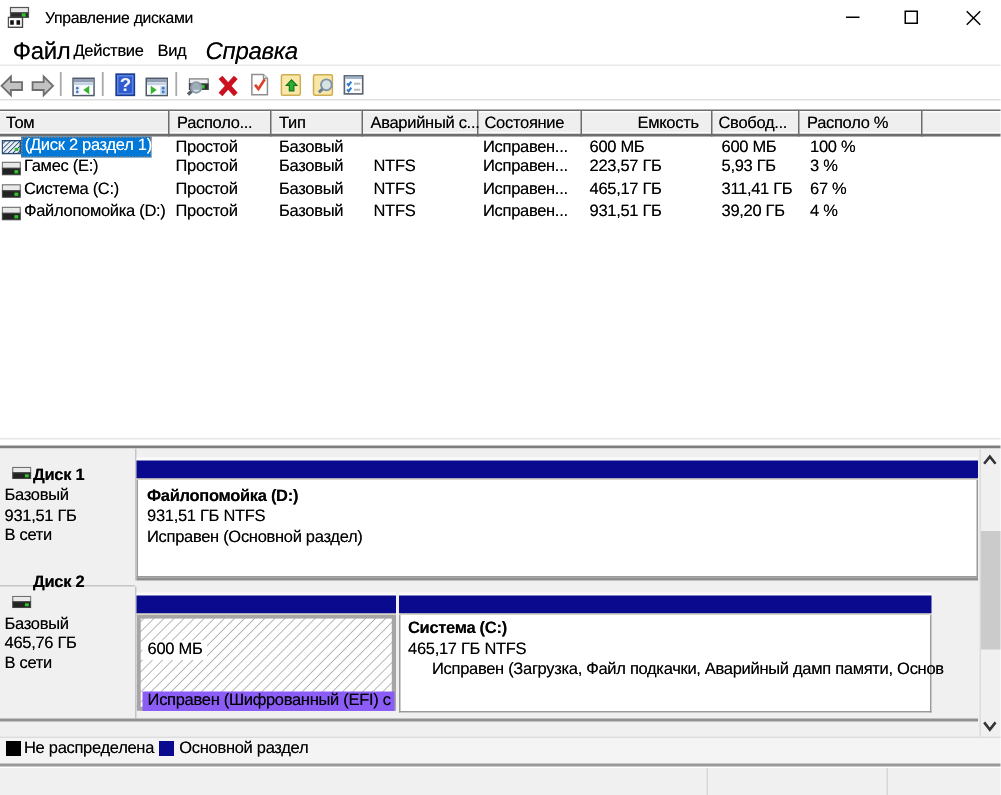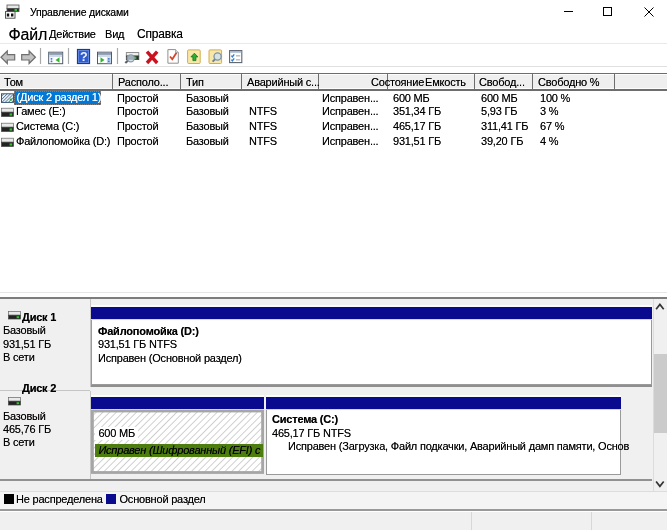--- a/index.html
+++ b/index.html
@@ -20,21 +20,21 @@
 <svg class="a" style="left:555px;top:0" width="112" height="30" viewBox="0 0 112 30">
   <line x1="9" y1="11.5" x2="18" y2="11.5" stroke="#000" stroke-width="1"></line>
   <rect x="48.5" y="7.5" width="8" height="8" fill="none" stroke="#000" stroke-width="1"></rect>
   <line x1="89.5" y1="7.5" x2="98.5" y2="16.5" stroke="#000" stroke-width="1"></line>
   <line x1="98.5" y1="7.5" x2="89.5" y2="16.5" stroke="#000" stroke-width="1"></line>
 </svg>
 
 <div class="t" style="left:8.5px;top:28px;font-size:16px;">Файл</div>
 <div class="t" style="left:49px;top:28px;font-size:11px;">Действие</div>
 <div class="t" style="left:105px;top:28px;font-size:11px;">Вид</div>
-<div class="t" style="left:137px;top:28px;font-size:12px;">Справка</div>
+<div class="t" style="left:137px;top:28px;font-size:16px;font-style:italic;">Справка</div>
 <div class="a" style="left:0;top:43px;width:667px;height:1px;background:#e9e9e9;"></div>
 
 <svg class="a" style="left:0;top:44px" width="260" height="23" viewBox="0 0 260 23">
 
   <path d="M 1 13.2 L 7.3 7 L 7.3 10.7 L 14.7 10.7 L 14.7 16 L 7.3 16 L 7.3 19.5 Z" fill="#c2c2c2" stroke="#6e6e6e" stroke-width="1.2"></path>
   <path d="M 35.4 13.2 L 29.1 7 L 29.1 10.7 L 21.7 10.7 L 21.7 16 L 29.1 16 L 29.1 19.5 Z" fill="#c2c2c2" stroke="#6e6e6e" stroke-width="1.2"></path>
   <line x1="40.5" y1="4" x2="40.5" y2="20" stroke="#a9a9a9" stroke-width="1.2"></line>
 
   <g>
     <rect x="48.7" y="8.2" width="14" height="11.5" fill="#fff" stroke="#4f5b6b" stroke-width="1"></rect>
@@ -113,24 +113,24 @@
 <div class="a" style="left:240.5px;top:74px;width:1.2px;height:16.5px;background:#6d6d6d;"></div>
 <div class="a" style="left:318px;top:74px;width:1.2px;height:16.5px;background:#6d6d6d;"></div>
 <div class="a" style="left:387px;top:74px;width:1.2px;height:16.5px;background:#6d6d6d;"></div>
 <div class="a" style="left:473.5px;top:74px;width:1.2px;height:16.5px;background:#6d6d6d;"></div>
 <div class="a" style="left:532px;top:74px;width:1.2px;height:16.5px;background:#6d6d6d;"></div>
 <div class="a" style="left:613.5px;top:74px;width:1.2px;height:16.5px;background:#6d6d6d;"></div>
 <div class="t" style="left:4px;top:76px;">Том</div>
 <div class="t" style="left:118px;top:76px;text-align:center;">Располо...</div>
 <div class="t" style="left:186px;top:76px;">Тип</div>
 <div class="t" style="left:247px;top:76px;">Аварийный с...</div>
-<div class="t" style="left:323px;top:76px;margin-left:48px;">Состояние</div>
+<div class="t" style="left:323px;top:76px;">Состояние</div>
 <div class="t" style="left:393px;top:76px;padding-left:32px;">Емкость</div>
 <div class="t" style="left:479px;top:76px;">Свобод...</div>
-<div class="t" style="left:538px;top:76px;">Свободно %</div>
+<div class="t" style="left:538px;top:76px;">Располо %</div>
 
 <svg class="a" style="left:1px;top:93px" width="13" height="11" viewBox="0 0 13 11">
   <defs>
       <pattern id="hat" width="2.3" height="2.3" patternUnits="userSpaceOnUse" patternTransform="rotate(45)">
     <rect width="2.3" height="2.3" fill="#e8eef5"></rect>
         <line x1="0" y1="0" x2="0" y2="2.3" stroke="#274a72" stroke-width="1.1"></line>
   </pattern>
     </defs>
   <rect x="0.5" y="0.8" width="12" height="8.6" fill="url(#hat)" stroke="#27486e" stroke-width="0.9"></rect>
   <rect x="8.8" y="5.6" width="2.4" height="2" fill="#28b428"></rect>
@@ -158,21 +158,21 @@
 <div class="t" style="left:322px;top:92px;">Исправен...</div>
 <div class="t" style="left:393px;top:92px;">600 МБ</div>
 <div class="t" style="left:481px;top:92px;">600 МБ</div>
 <div class="t" style="left:540px;top:92px;">100 %</div>
 
 <div class="t" style="left:16px;top:105.2px;">Гамес (E:)</div>
 <div class="t" style="left:117px;top:105.2px;">Простой</div>
 <div class="t" style="left:186px;top:105.2px;">Базовый</div>
 <div class="t" style="left:249px;top:105.2px;">NTFS</div>
 <div class="t" style="left:322px;top:105.2px;">Исправен...</div>
-<div class="t" style="left:393px;top:105.2px;">351,34 ГБ</div>
+<div class="t" style="left:393px;top:105.2px;">223,57 ГБ</div>
 <div class="t" style="left:481px;top:105.2px;">5,93 ГБ</div>
 <div class="t" style="left:540px;top:105.2px;">3 %</div>
 
 <div class="t" style="left:16px;top:120.2px;">Система (C:)</div>
 <div class="t" style="left:117px;top:120.2px;">Простой</div>
 <div class="t" style="left:186px;top:120.2px;">Базовый</div>
 <div class="t" style="left:249px;top:120.2px;">NTFS</div>
 <div class="t" style="left:322px;top:120.2px;">Исправен...</div>
 <div class="t" style="left:393px;top:120.2px;">465,17 ГБ</div>
 <div class="t" style="left:481px;top:120.2px;text-align:right;">311,41 ГБ</div>
@@ -231,21 +231,21 @@
   <defs>
       <pattern id="hat2" width="4.75" height="4.75" patternUnits="userSpaceOnUse" patternTransform="rotate(45)">
     <rect width="4.75" height="4.75" fill="#fff"></rect>
         <line x1="0" y1="0" x2="0" y2="4.75" stroke="#979797" stroke-width="0.9"></line>
   </pattern>
     </defs>
   <rect x="0" y="0" width="173" height="64" fill="url(#hat2)"></rect>
   <rect x="1.4" y="1" width="170.2" height="61.5" fill="none" stroke="#a6a6a6" stroke-width="2.8"></rect>
 </svg>
 <div class="t" style="left:94.6px;top:427.3px;background:#fff;padding:0 3px 0 3.8px;">600 МБ</div>
-<div class="t" style="left:94.6px;top:444px;background:#4d7c0f;padding:0 3px 0 3.8px;font-style:italic;">Исправен (Шифрованный (EFI) с</div>
+<div class="t" style="left:94.6px;top:461px;background:#8b5cf6;padding:0 3px 0 3.8px;">Исправен (Шифрованный (EFI) с</div>
 
 <div class="a" style="left:265.5px;top:394.5px;width:355.5px;height:2px;background:#fbfbfb;"></div>
 <div class="a" style="left:265.5px;top:396.5px;width:355.5px;height:12.1px;background:#0a0a8e;"></div>
 <div class="a" style="left:265.5px;top:408.6px;width:355.5px;height:1.6px;background:#d8d5c2;"></div>
 <div class="a" style="left:265.5px;top:410.2px;width:355.5px;height:65.3px;background:#fff;border:1px solid #9a9a9a;border-top:none;"></div>
 <div class="t" style="left:272px;top:413px;font-weight:bold;">Система  (C:)</div>
 <div class="t" style="left:272px;top:426.5px;">465,17 ГБ NTFS</div>
 <div class="t" style="left:272px;top:440px;margin-left:16px;">Исправен (Загрузка, Файл подкачки, Аварийный дамп памяти, Основ</div>
 <div class="a" style="left:0;top:479.2px;width:652px;height:2.2px;background:#919191;"></div>
 

